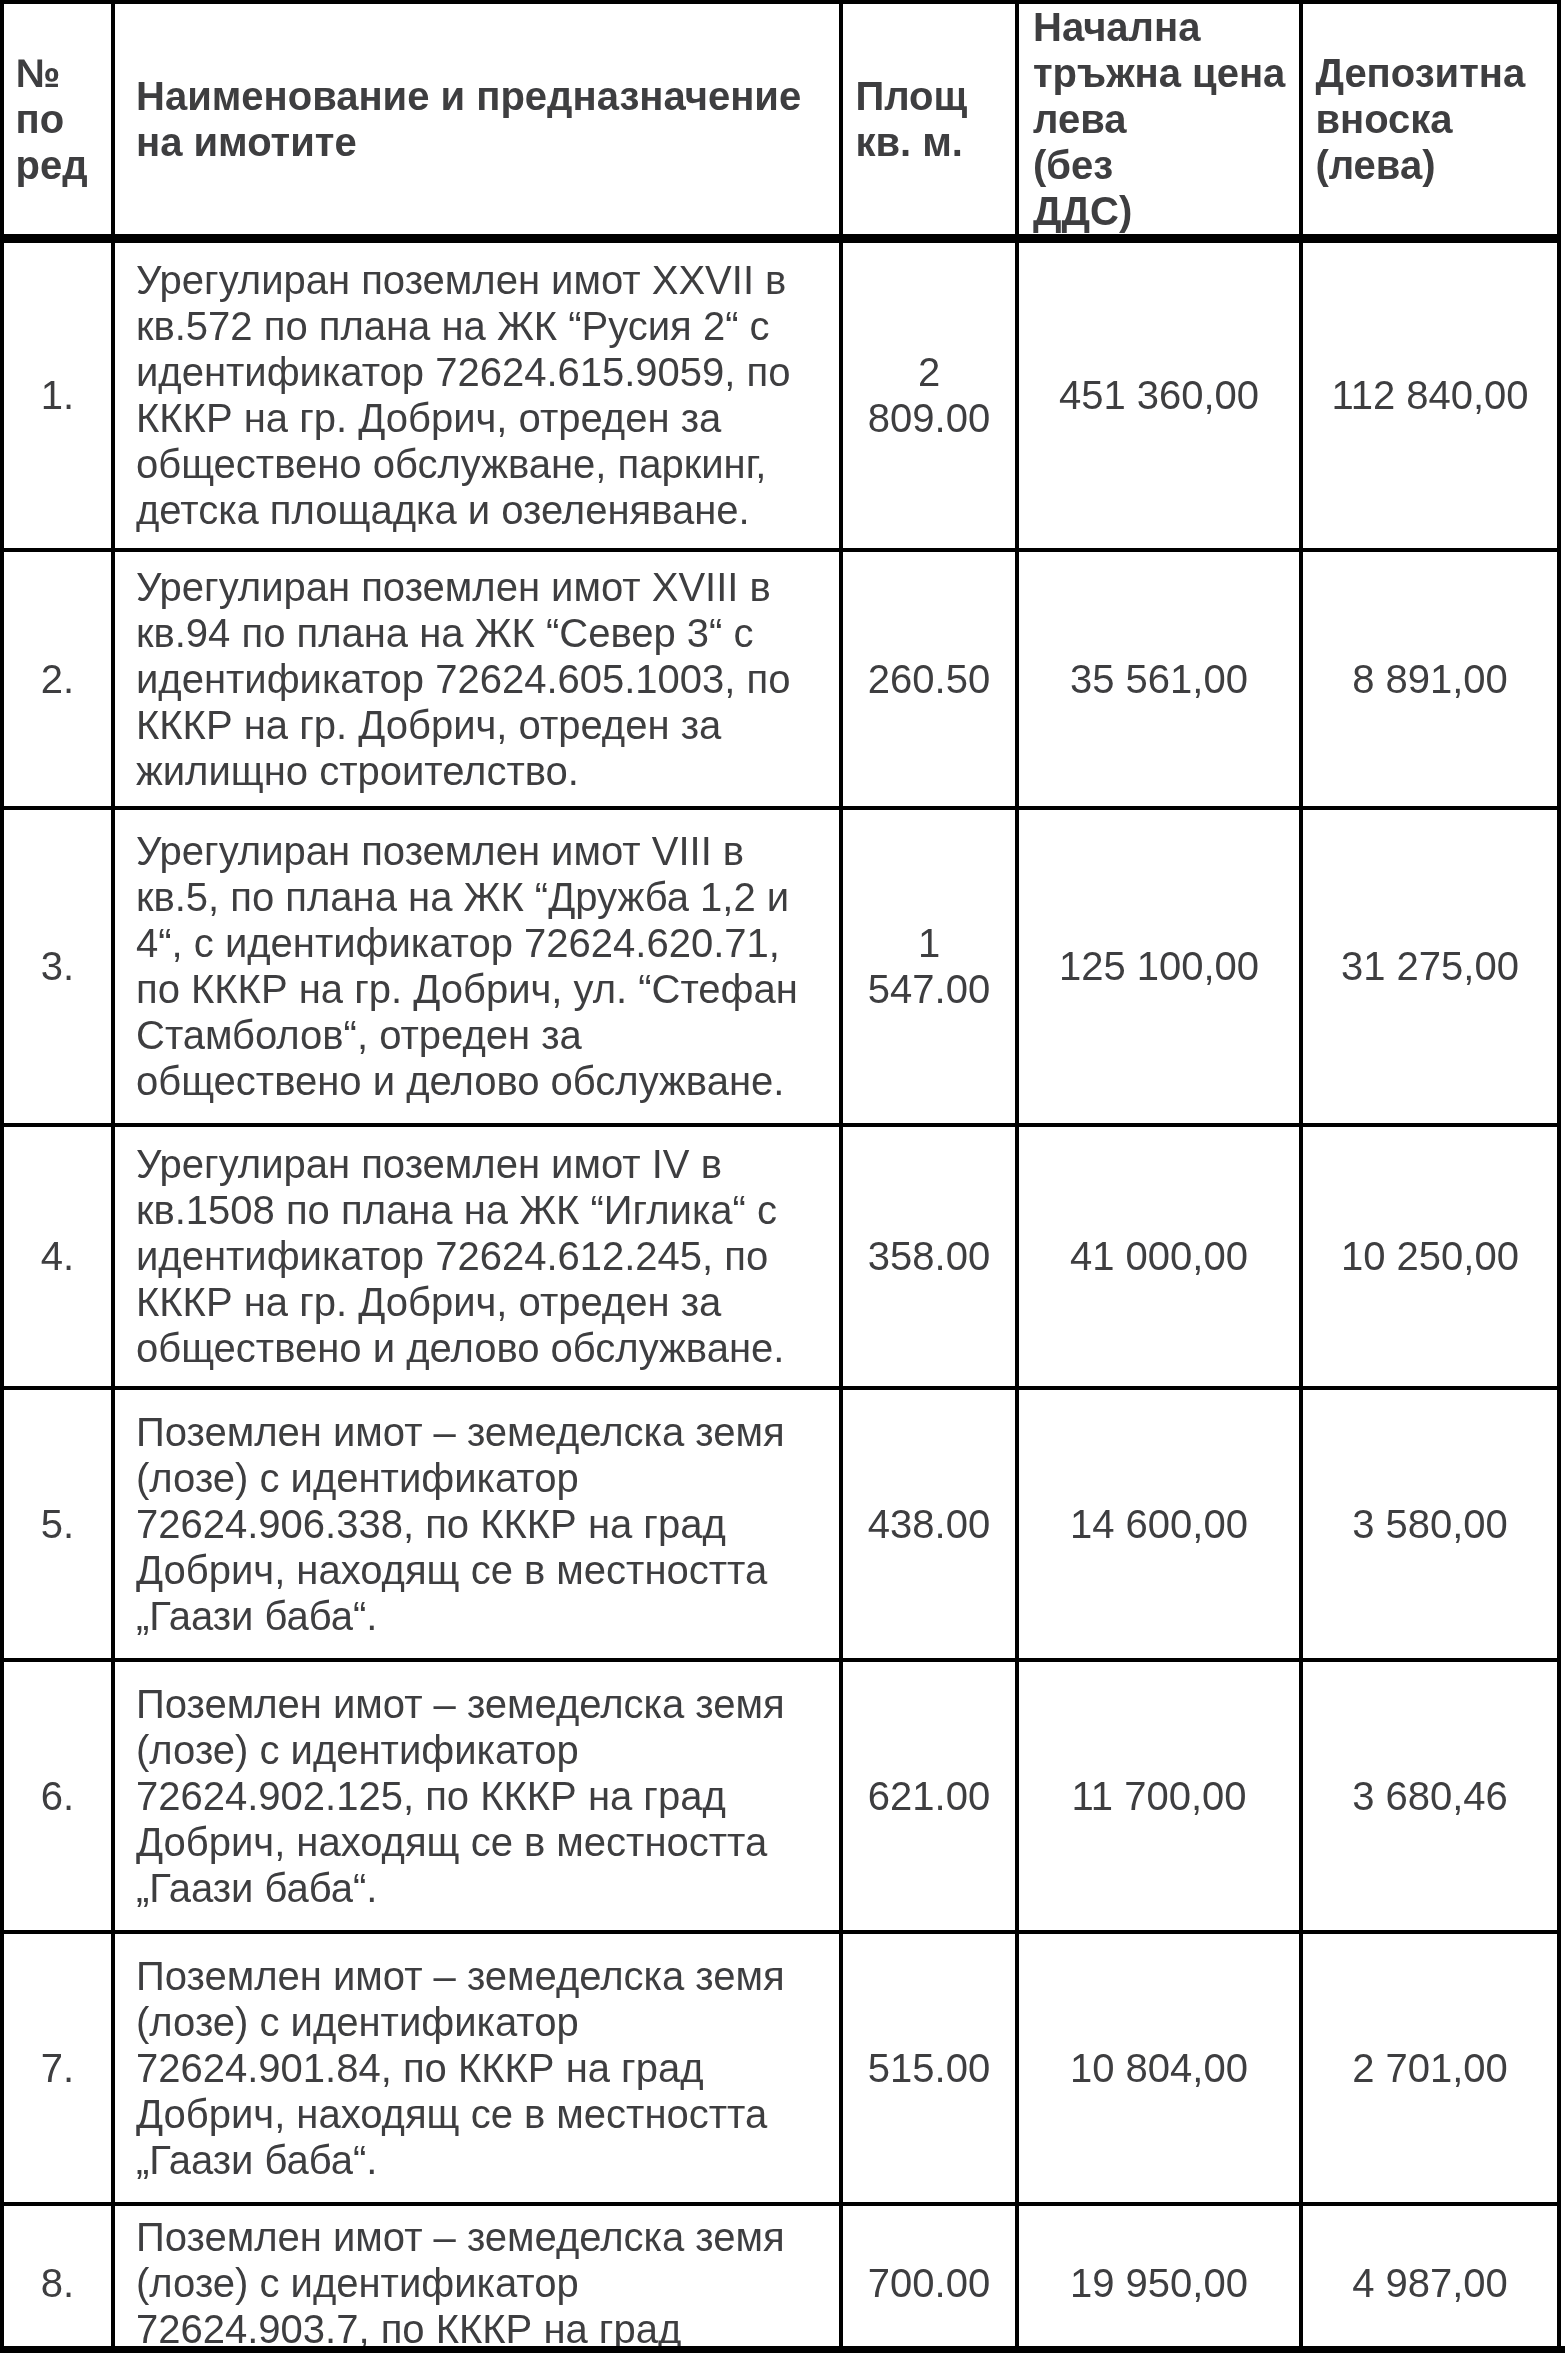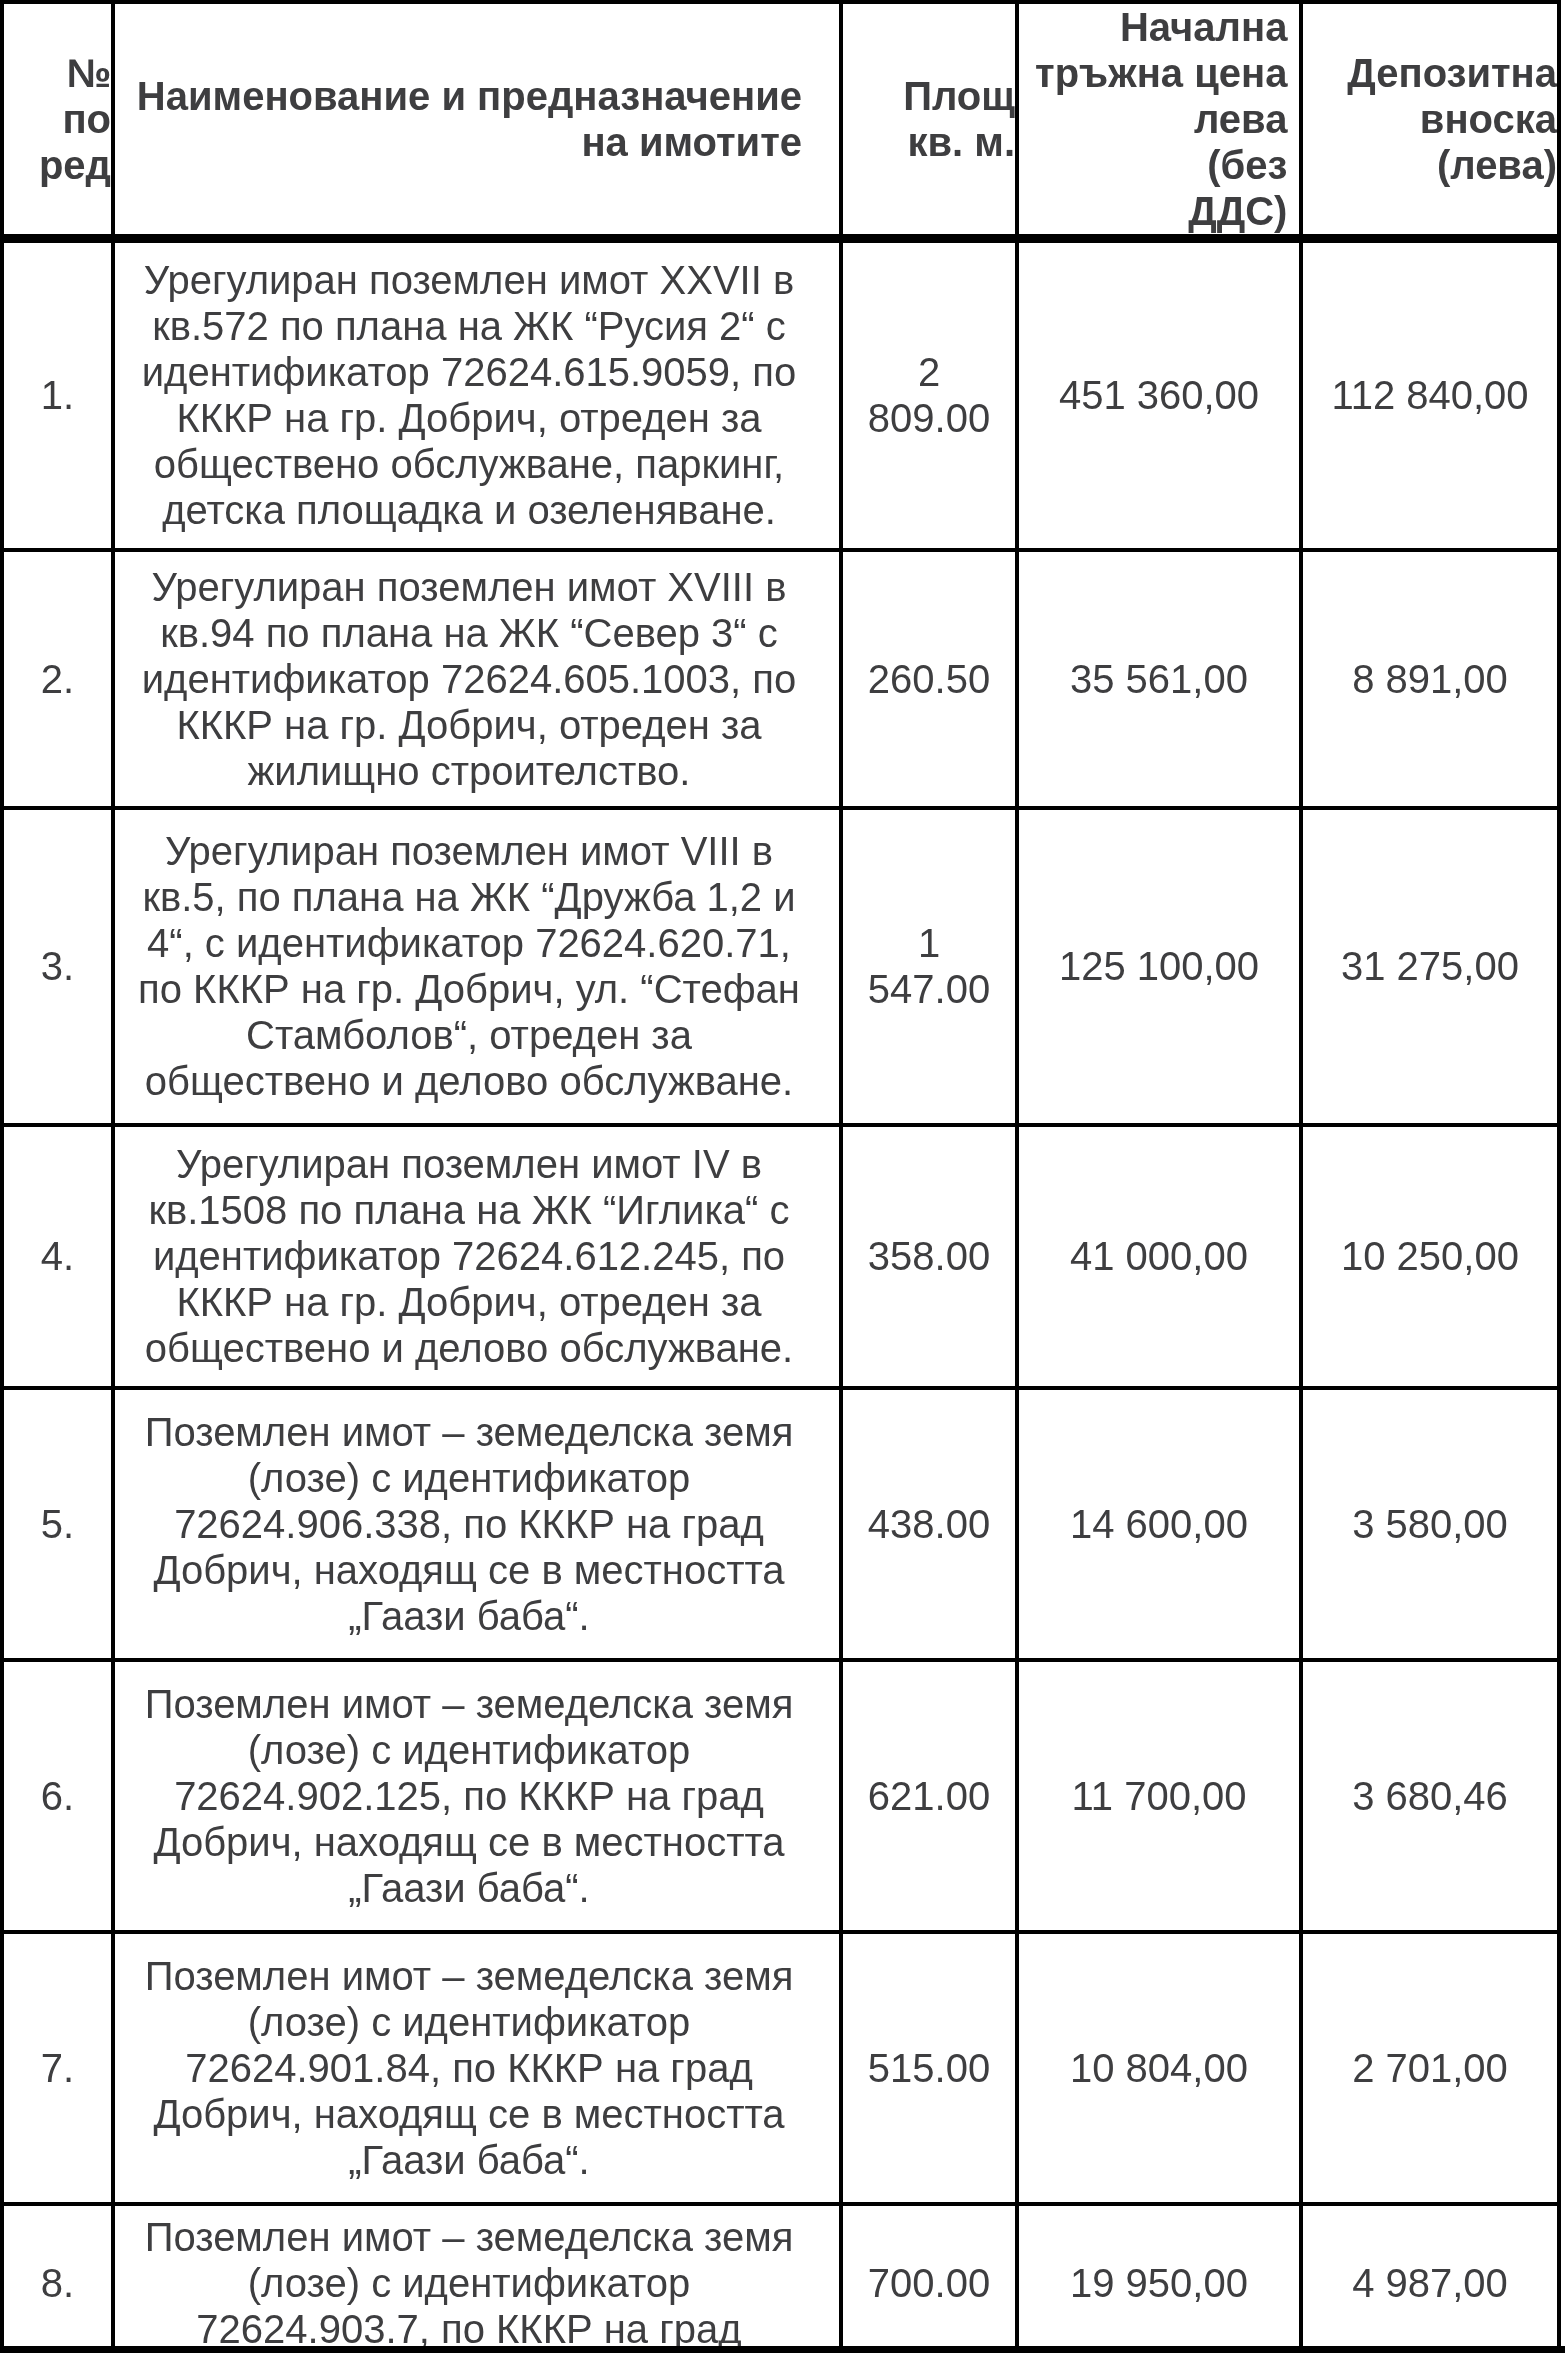--- a/index.html
+++ b/index.html
@@ -32,37 +32,37 @@
   th, td {
     border: 4.1px solid #000000;
     vertical-align: middle;
     overflow: hidden;
     font-size: 40px;
     line-height: 46px;
     padding: 0;
   }
   thead th {
     font-weight: bold;
-    text-align: right;
+    text-align: left;
     white-space: pre-line;
     line-height: 46px;
     border-bottom: 9px solid #000000;
   }
   th.h-num     { padding-left: 11.6px; }
   th.h-name    { padding-left: 21px; padding-right: 37px; }
   th.h-area    { padding-left: 12.4px; }
   th.h-price   { padding-left: 14px; padding-right: 11.6px; white-space: pre-wrap; }
   th.h-deposit { padding-left: 12.4px; }
 
   td.num {
     text-align: center;
     white-space: nowrap;
   }
   td.name {
-    text-align: center;
+    text-align: left;
     padding-left: 21px;
     padding-right: 37px;
     white-space: normal;
   }
   td.area, td.price, td.deposit {
     text-align: center;
     white-space: pre-line;
     padding-left: 13.3px;
     padding-right: 13.3px;
   }

